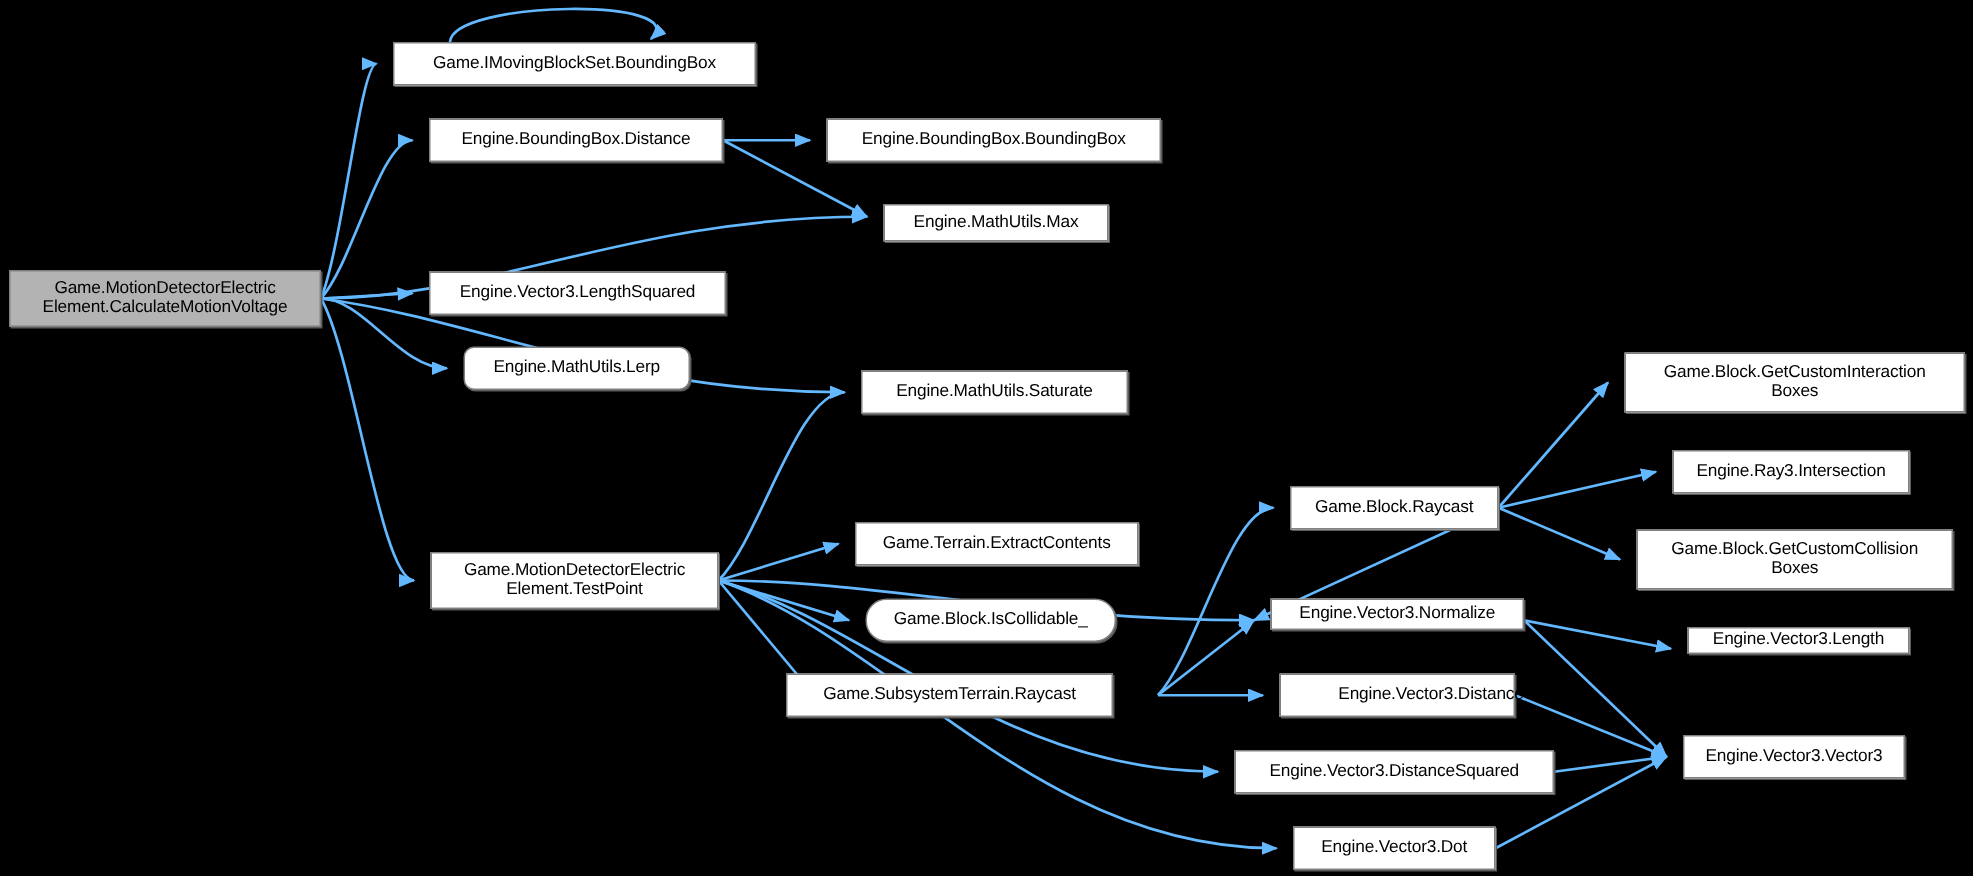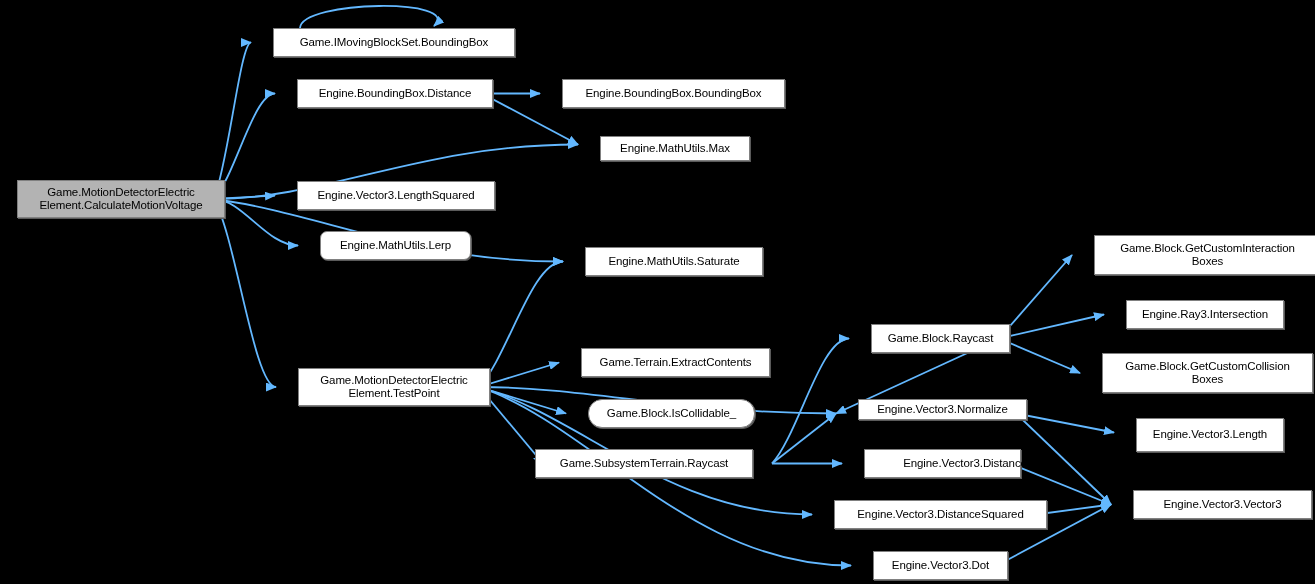--- a/index.html
+++ b/index.html
@@ -9,21 +9,21 @@
   .node{position:absolute;box-sizing:border-box;
         border:1px solid #808080;
         background:#ffffff;
         color:#000000;
         display:flex;align-items:center;justify-content:center;
         text-align:center;
         font-size:11.5px;
         line-height:13.5px;
         letter-spacing:-0.1px;
         box-shadow:1px 1px 0 0 #5a5a5a;
-        z-index:5;margin-left:11px;}
+        z-index:5;}
   .node.root{background:#b3b3b3;}
   .node span{display:block;padding:0 5px;}
 </style>
 </head>
 <body>
 
 <div id="canvas">
   <svg id="edges" viewBox="0 0 1315 584" xmlns="http://www.w3.org/2000/svg">
     <defs>
       <marker id="ah" markerWidth="11" markerHeight="9" refX="10" refY="4.5" orient="auto" markerUnits="userSpaceOnUse">
@@ -116,20 +116,20 @@
       </div>
       <div class="node" style="left: 1083px; top: 235px; width: 227px; height: 40px;">
         <span>Game.Block.GetCustomInteraction<br>Boxes</span>
       </div>
       <div class="node" style="left: 1115px; top: 300px; width: 158px; height: 29px;">
         <span>Engine.Ray3.Intersection</span>
       </div>
       <div class="node" style="left: 1091px; top: 353px; width: 211px; height: 40px;">
         <span>Game.Block.GetCustomCollision<br>Boxes</span>
       </div>
-      <div class="node" style="left: 1125px; top: 418px; width: 148px; height: 34px; align-items: center;">
+      <div class="node" style="left: 1125px; top: 418px; width: 148px; height: 18px; align-items: center;">
         <span>Engine.Vector3.Length</span>
       </div>
-      <div class="node" style="left: 1122px; top: 490px; width: 179px; height: 29px;">
+      <div class="node" style="left: 1122px; top: 490px; width: 148px; height: 29px;">
         <span>Engine.Vector3.Vector3</span>
       </div>
     </div>
 </div>
 
 </body></html>

